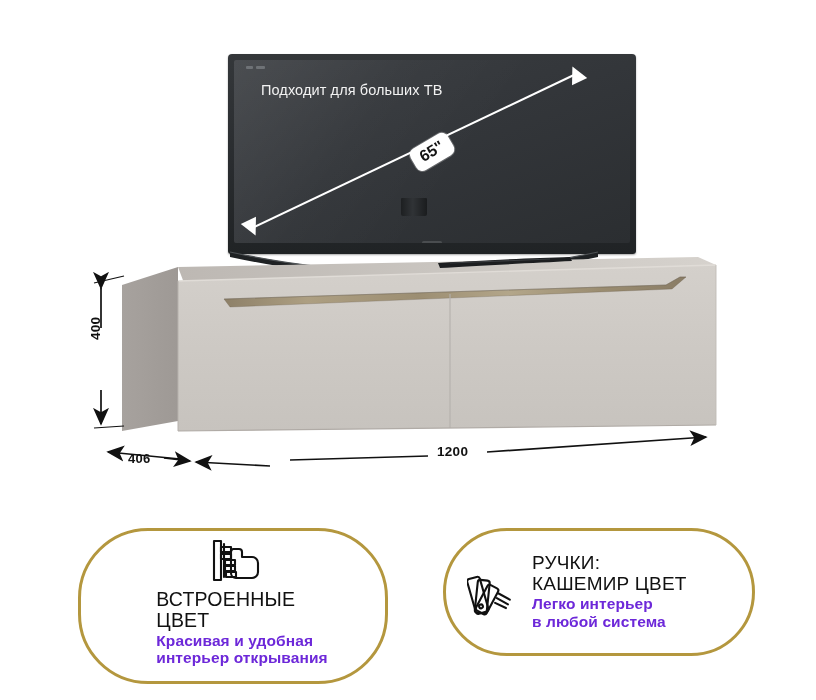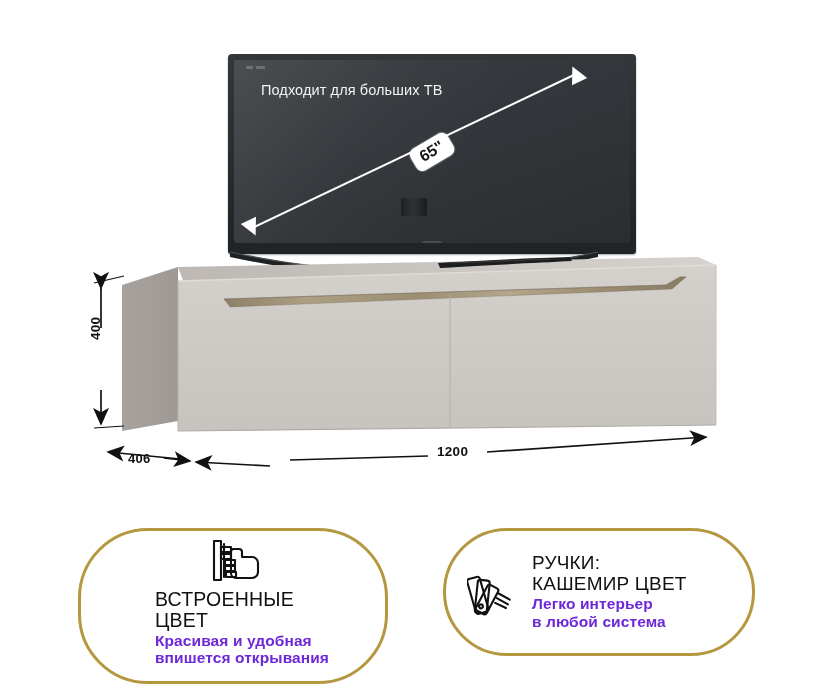--- a/index.html
+++ b/index.html
@@ -343,21 +343,21 @@
           <path d="M22,14 h6 a3,3 0 0 1 3,3 v5 h10 a6,6 0 0 1 6,6 v9 a6,6 0 0 1 -6,6 h-16 a5,5 0 0 1 -5,-5 v-21 a3,3 0 0 1 2,-3 z"></path>
         </svg>
       </div>
       <div class="badge-text">
         <div class="badge-title">
           <div>ВСТРОЕННЫЕ</div>
           <div>ЦВЕТ</div>
         </div>
         <div class="badge-sub">
           <div>Красивая и удобная</div>
-          <div>впишется открывания</div>
+          <div>интерьер открывания</div>
         </div>
       </div>
     </div>
 
     <div class="badge badge-2">
       <div class="badge-icon">
         <svg width="52" height="52" viewBox="0 0 52 52" fill="none" stroke="#111111" stroke-width="2.1" stroke-linejoin="round" stroke-linecap="round">
           <g transform="rotate(-16 26 26)">
             <rect x="4" y="7" width="13" height="36" rx="2.5"></rect>
             <circle cx="10.5" cy="36.5" r="1.9"></circle>

